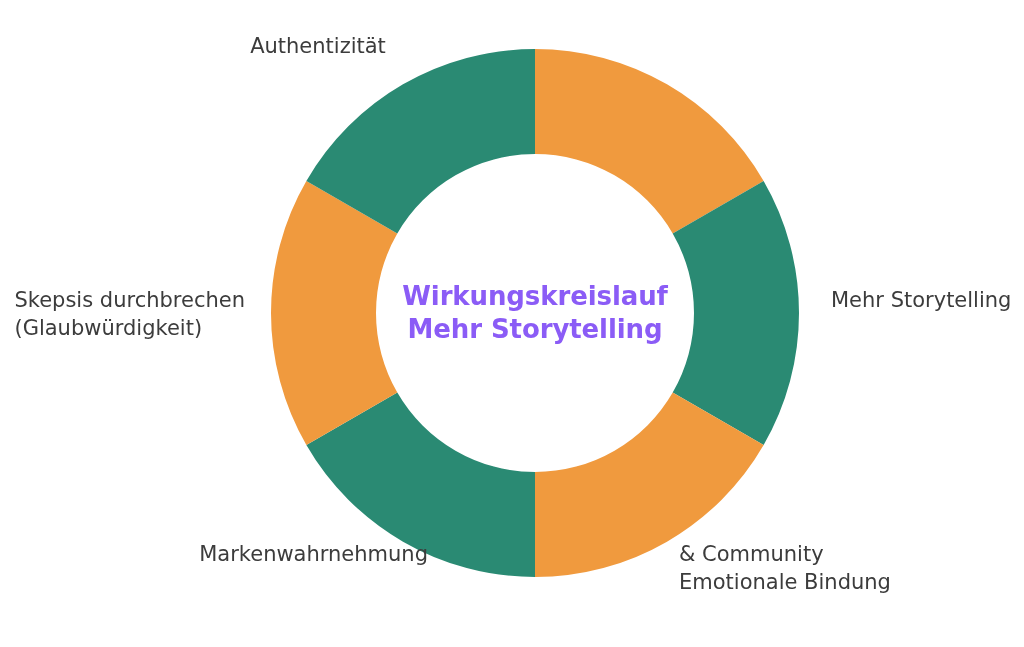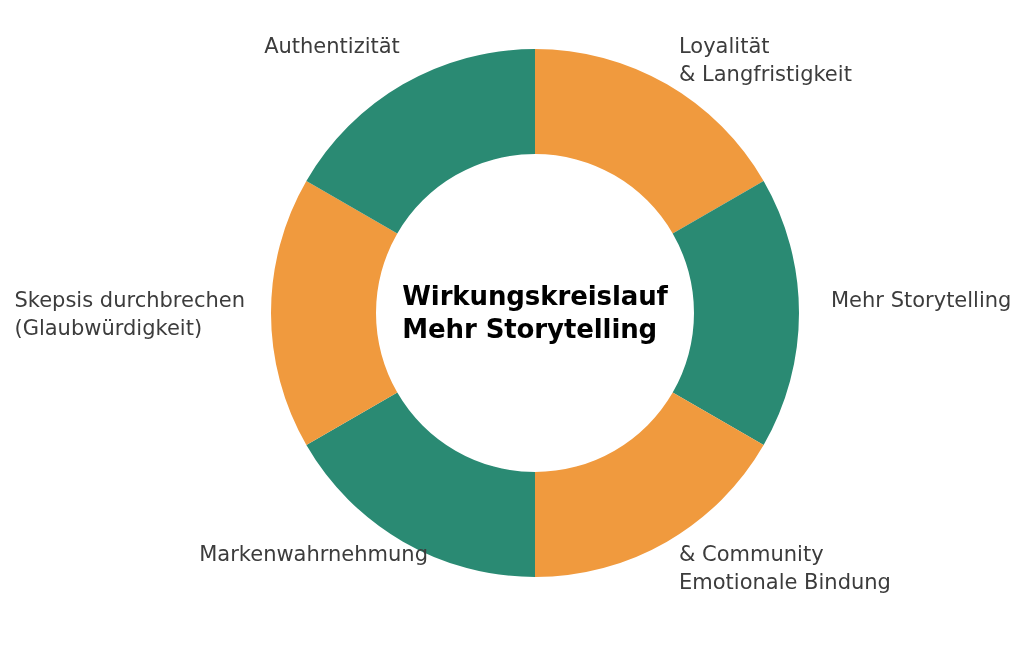--- a/index.html
+++ b/index.html
@@ -24,40 +24,41 @@
     left: 0;
     top: 0;
     width: 1024px;
     height: 647px;
   }
   .center-text {
     position: absolute;
     left: 535px;
     top: 313px;
     transform: translate(-50%, -50%);
+    text-align: center;
     font-weight: bold;
     font-size: 26px;
     line-height: 1.28;
-    color: #000000;
+    color: #8b5cf6;
     letter-spacing: -0.1px;
     white-space: nowrap;
   }
   .center-text .line { display: block; }
   .label {
     position: absolute;
     font-size: 21px;
     line-height: 1.33;
     color: #3c3c3c;
     white-space: nowrap;
   }
   .label .line { display: block; }
 
   
   .label-authentizitaet {
-    left: 332px;
+    left: 318px;
     top: 33px;
     transform: translateX(-50%);
     text-align: center;
   }
   
   .label-loyalitaet {
     left: 679px;
     top: 33px;
     text-align: left;
   }
@@ -104,24 +105,20 @@
 
   <div class="center-text">
     <span class="line">Wirkungskreislauf</span>
     <span class="line">Mehr Storytelling</span>
   </div>
 
   <div class="label label-authentizitaet">
     <span class="line">Authentizität</span>
   </div>
 
-  <div class="label label-loyalitaet">
-    <span class="line">Loyalität</span>
-    <span class="line">&amp; Langfristigkeit</span>
-  </div>
 
   <div class="label label-sichtbarkeit">
     <span class="line">Mehr Storytelling</span>
   </div>
 
   <div class="label label-emotionale">
     <span class="line">&amp; Community</span>
     <span class="line">Emotionale Bindung</span>
   </div>
 

